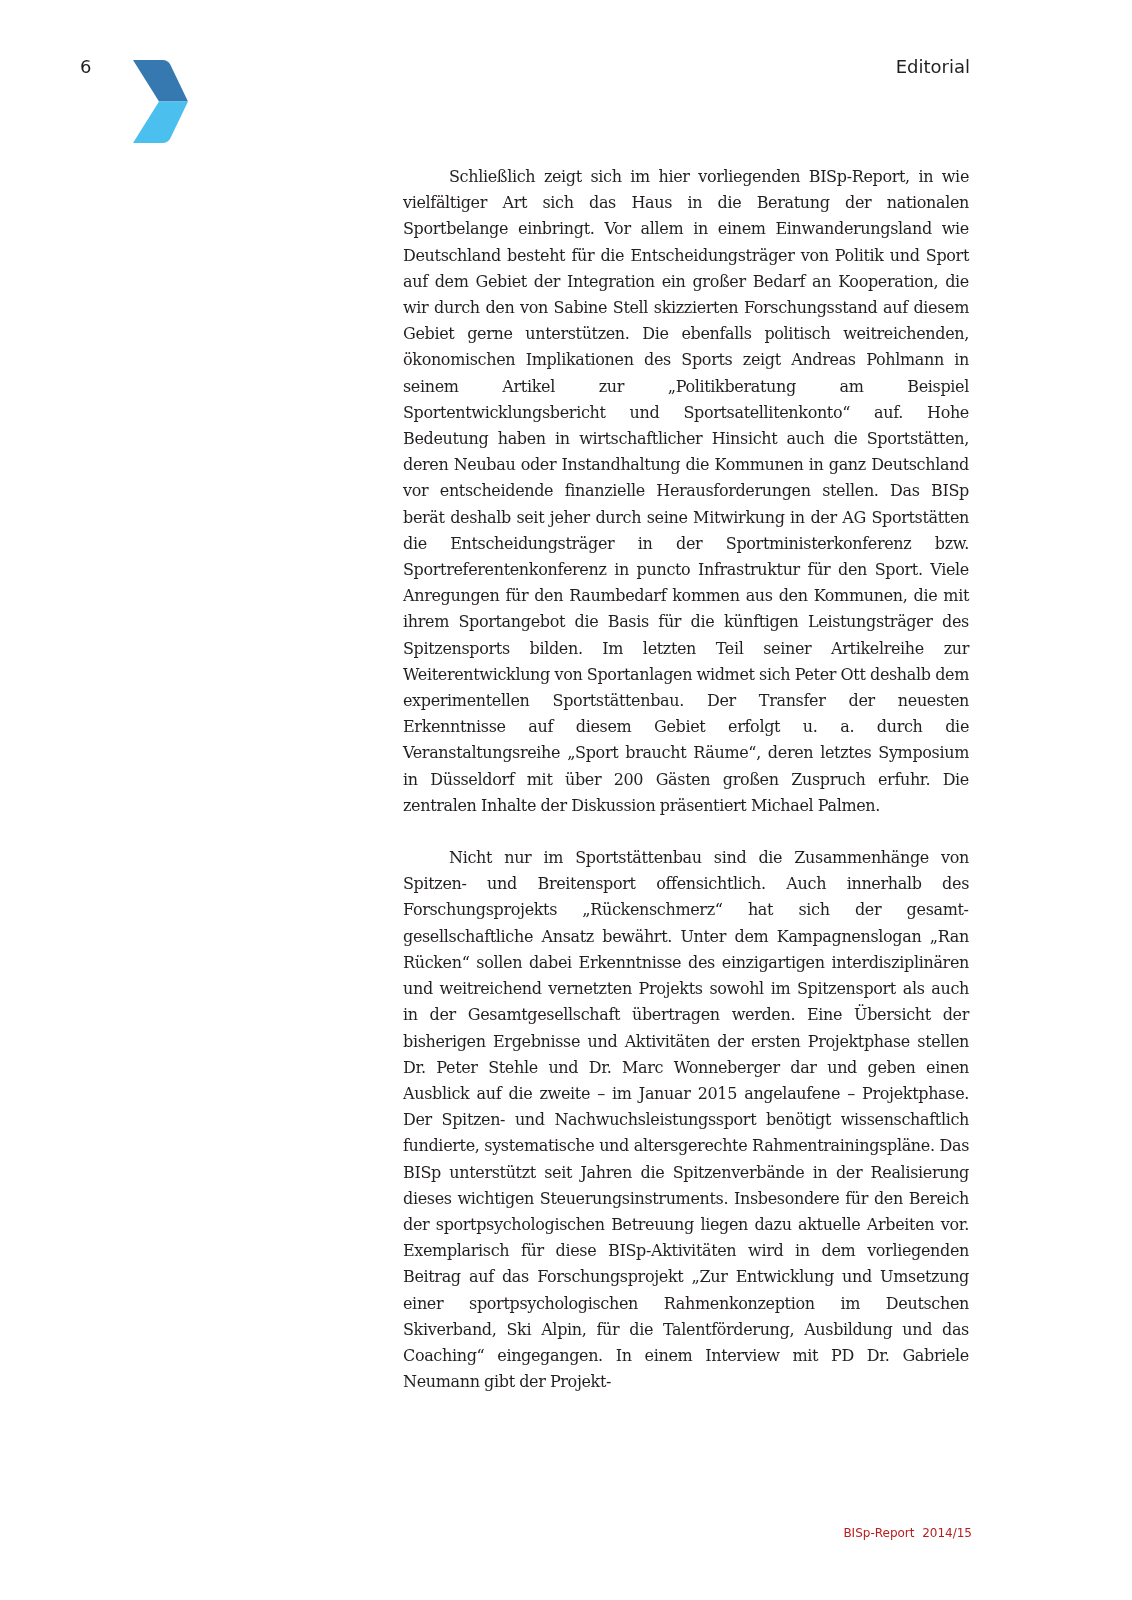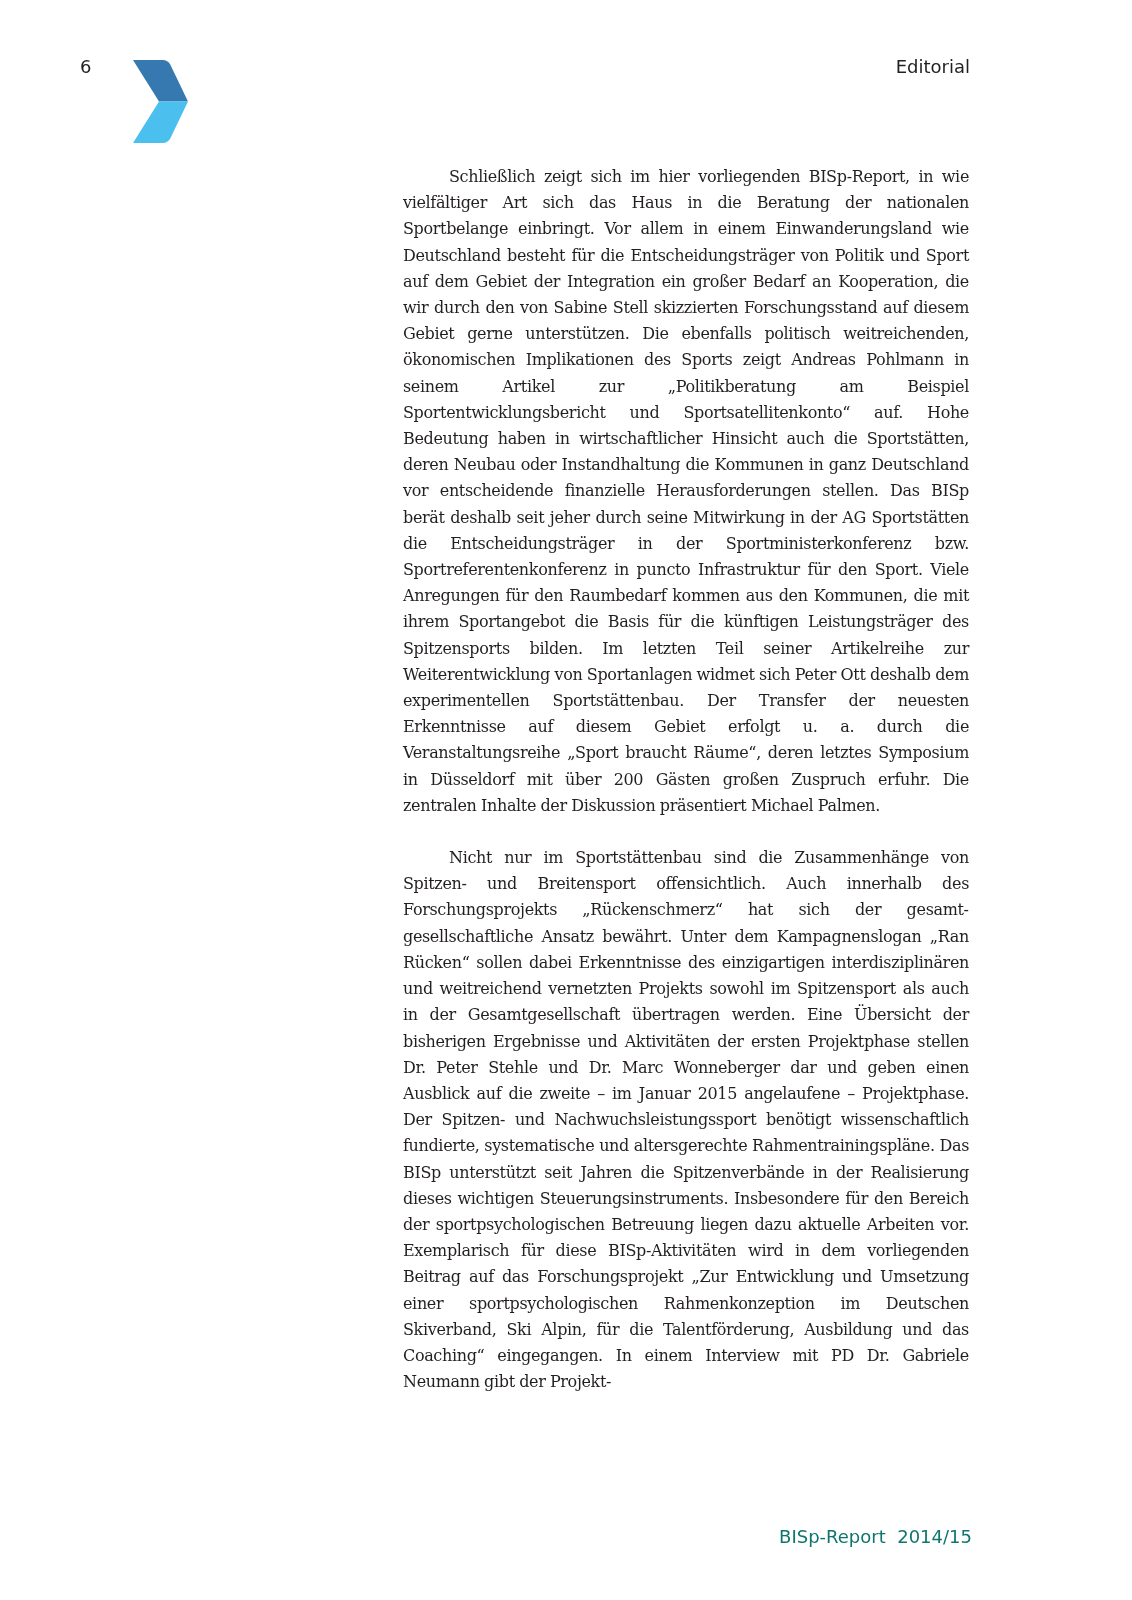--- a/index.html
+++ b/index.html
@@ -56,22 +56,22 @@
       text-indent: 46px;
     }
     .body-text p + p {
       margin-top: 26px;
     }
     .footer {
       position: absolute;
       right: 160px;
       top: 1526px;
       font-family: "DejaVu Sans", sans-serif;
-      font-size: 18px;
-      color: #0f766e;
+      font-size: 12px;
+      color: #b91c1c;
       white-space: pre;
     }
   </style>
 </head>
 <body>
 
 <div>
 
   <div class="page-number">6</div>
 

